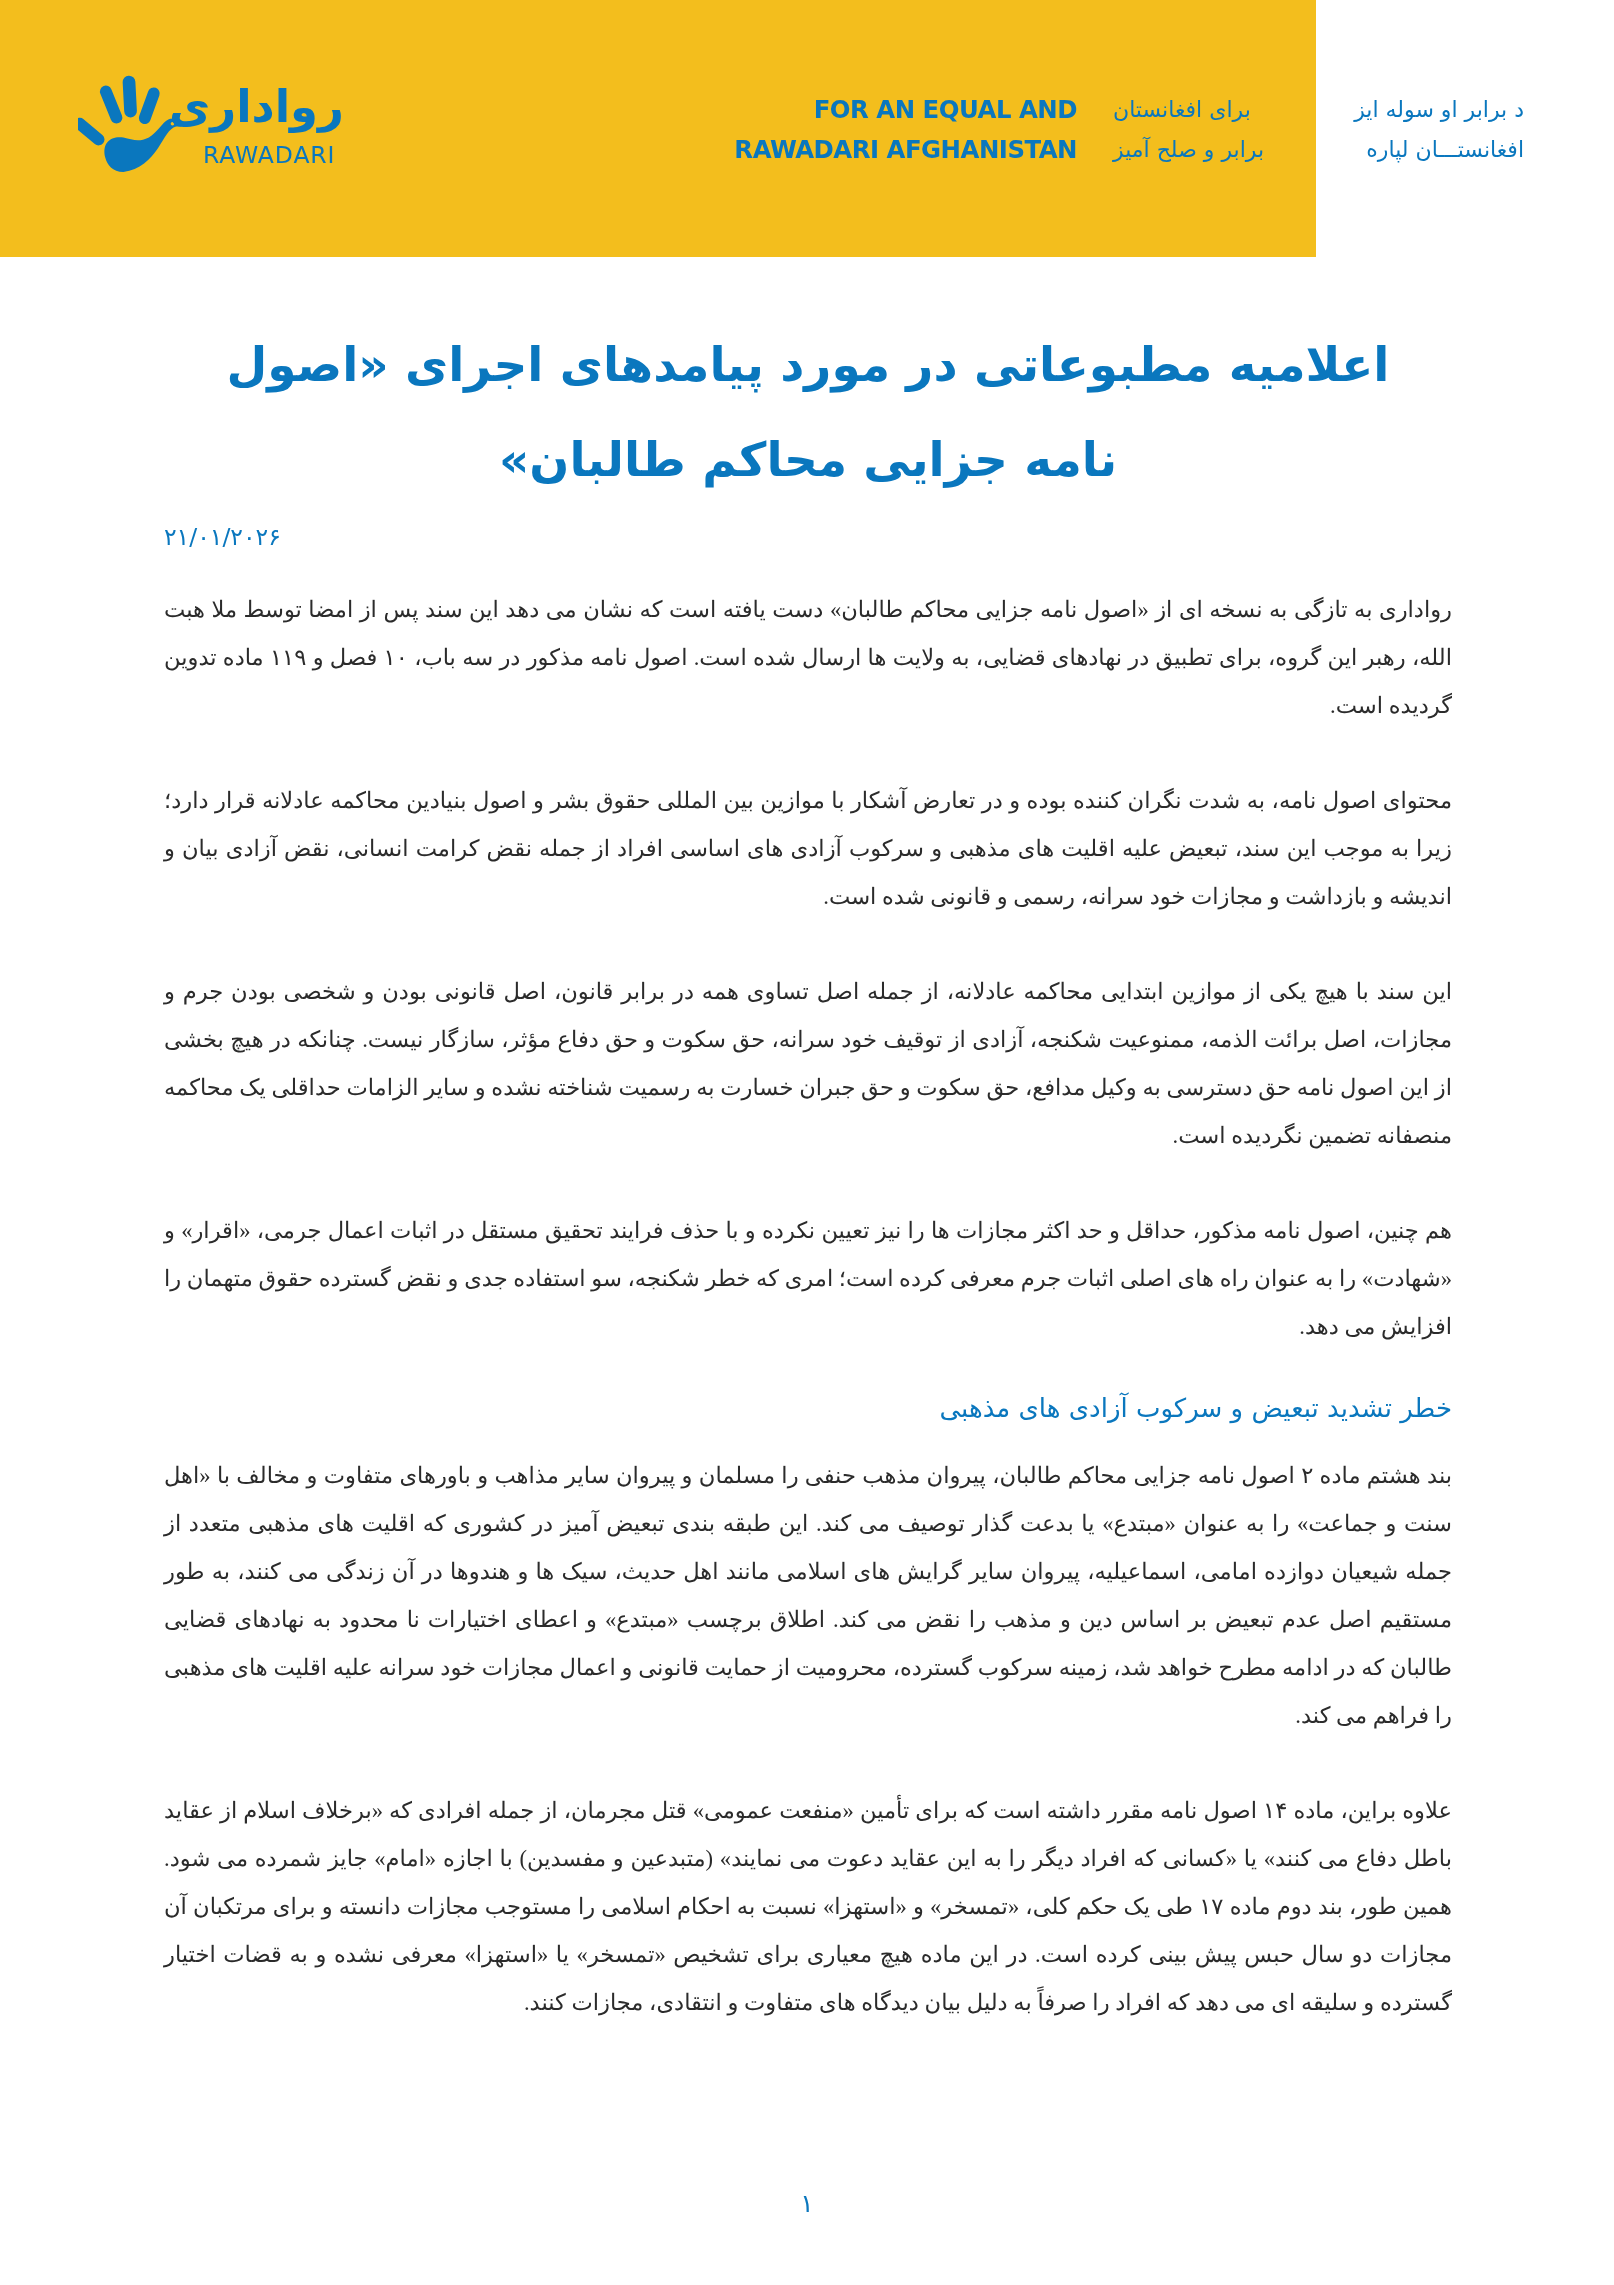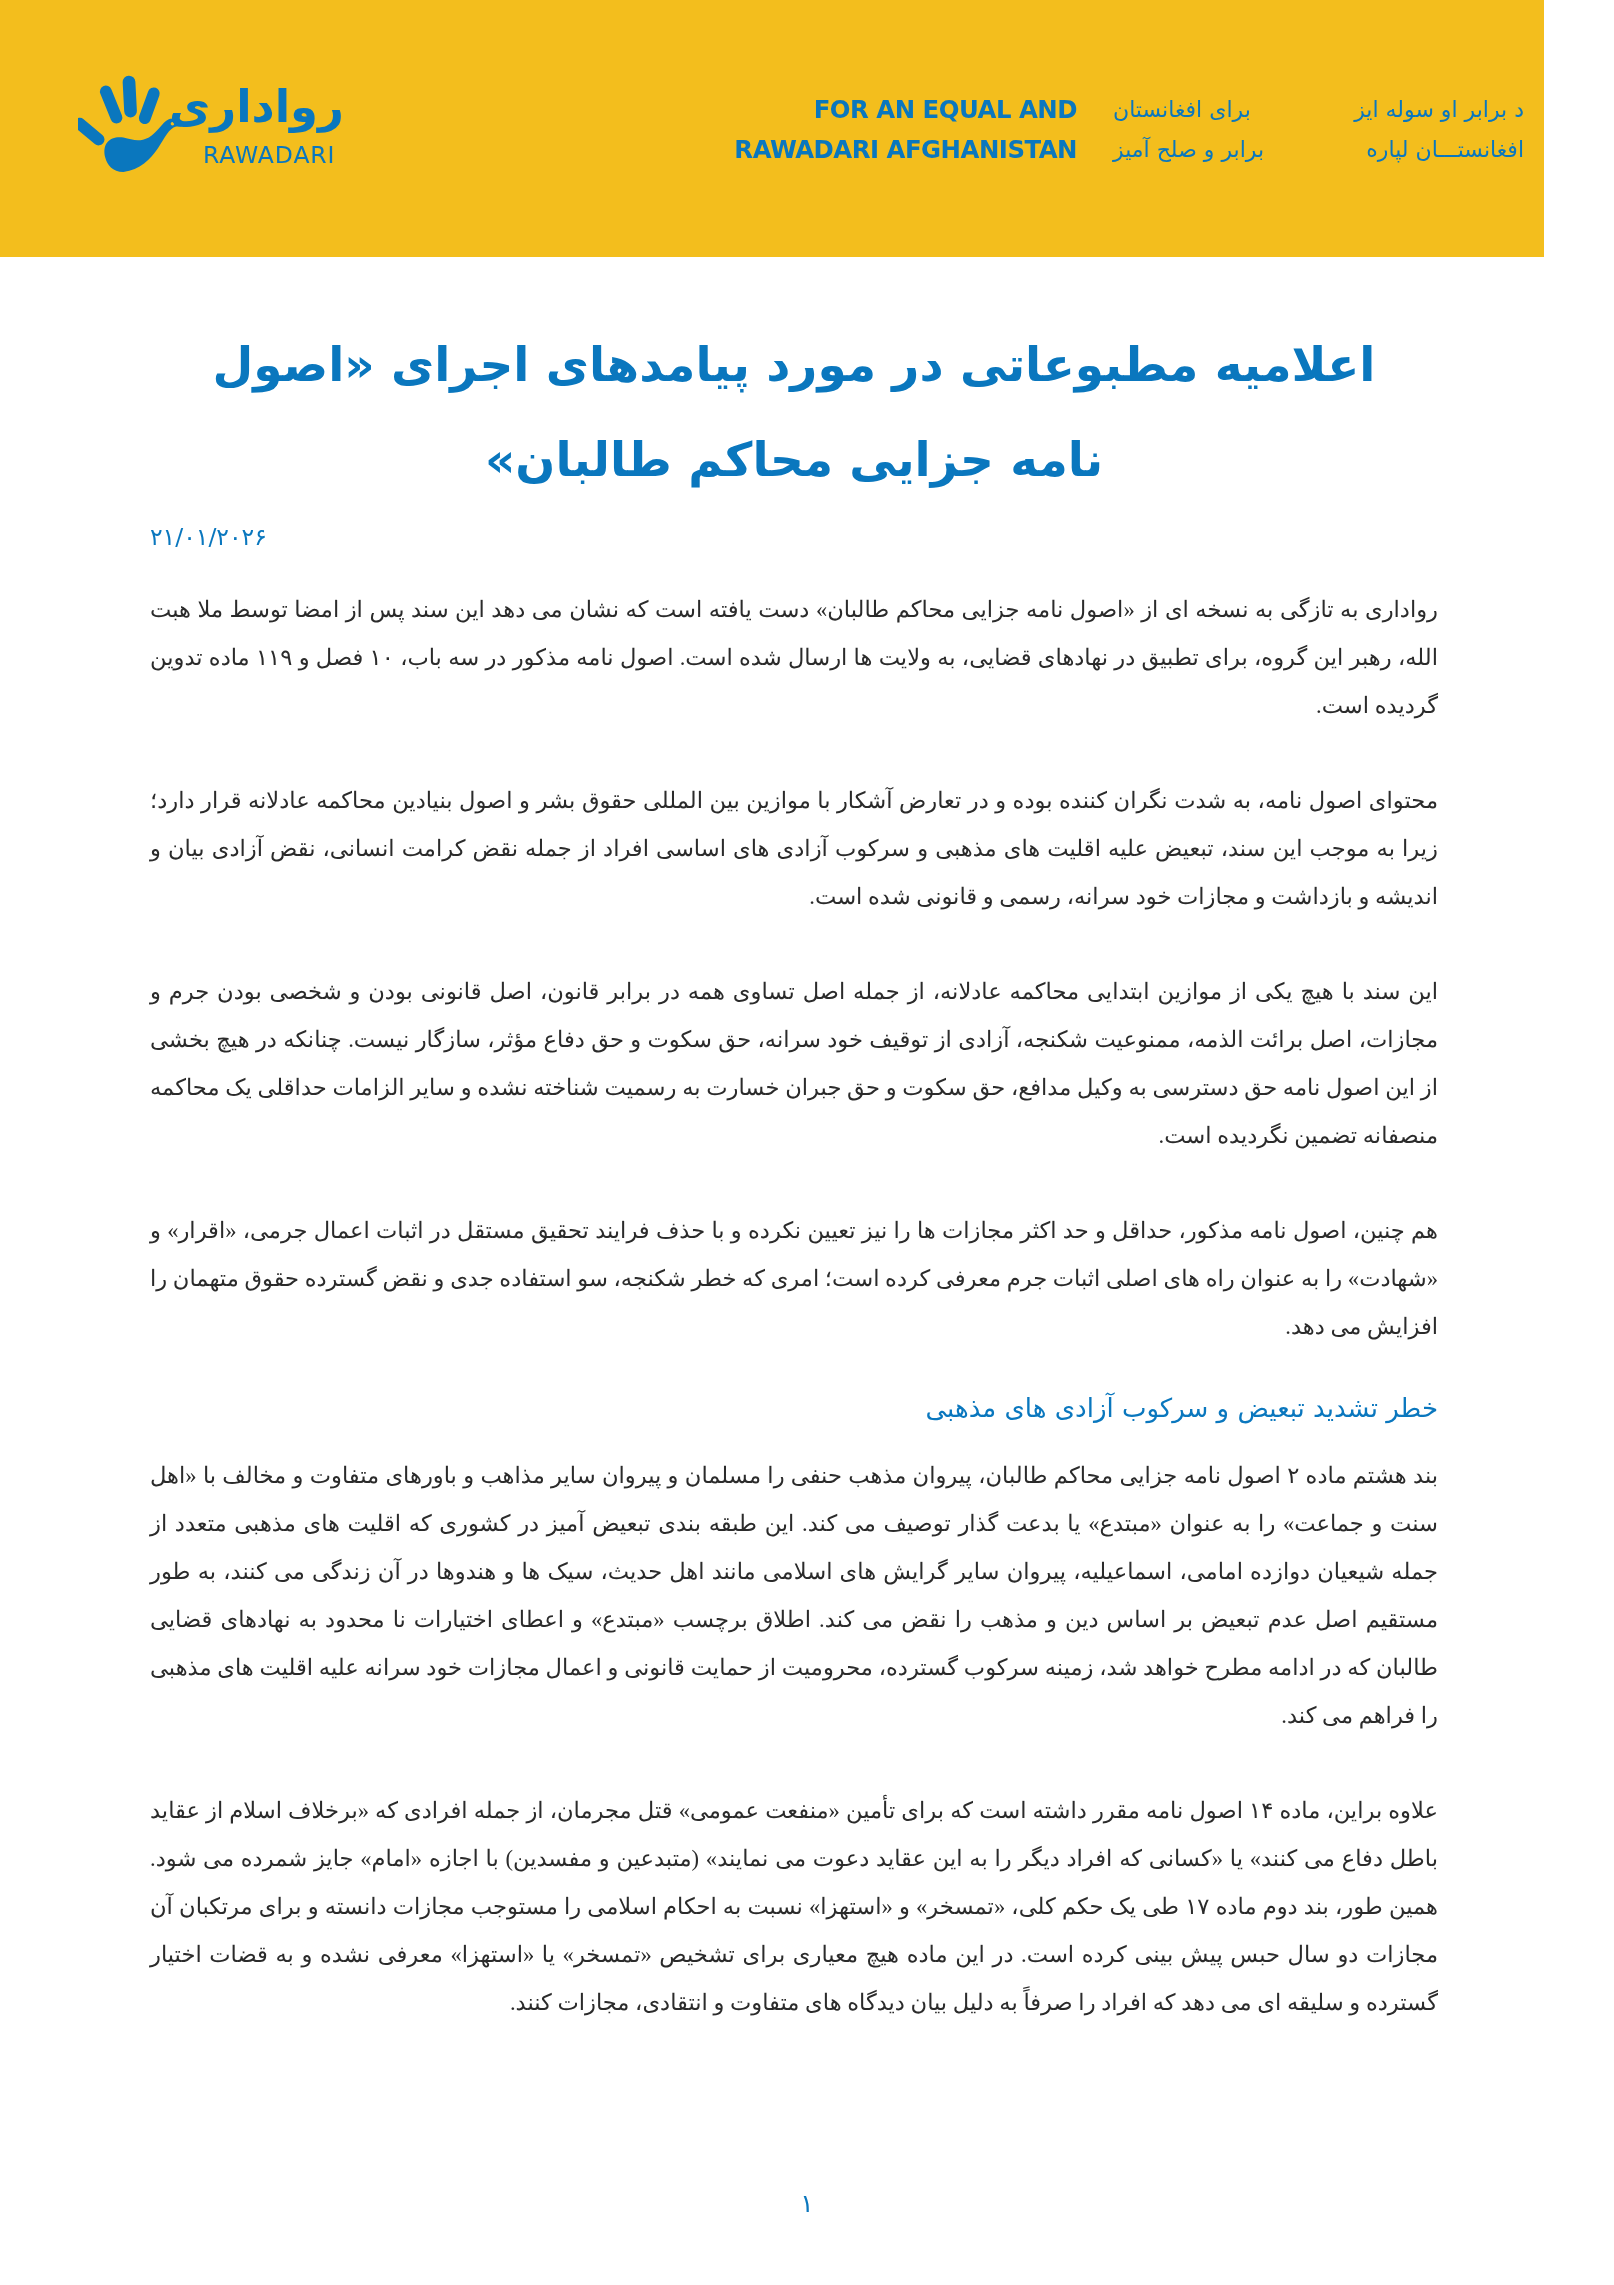--- a/index.html
+++ b/index.html
@@ -2,21 +2,21 @@
 <html style="font-size:14.5px"><head>
 <meta charset="utf-8">
 <style>
   html, body { margin: 0; padding: 0; }
   body {
     width: 1615px; height: 2285px; background: #ffffff;
     position: relative; overflow: hidden;
     font-family: "DejaVu Sans", sans-serif;
   }
   .header {
-    position: absolute; left: 0; top: 0; width: 1544px; height: 257px;
+    position: absolute; left: 0; top: 0; width: 1316px; height: 257px;
     background: #F3BE1D;
   }
   .logo {
     position: absolute; left: 78px; top: 72px; width: 109px; height: 109px;
   }
   .brand-fa {
     position: absolute; left: 199px; top: 80px; width: 145px;
     font-family: "DejaVu Sans", sans-serif; font-weight: bold;
     font-size: 45px; line-height: 54px; color: #0A77BE; direction: rtl; text-align: left;
   }
@@ -36,21 +36,21 @@
     font-family: "DejaVu Sans", sans-serif;
     font-size: 22px; line-height: 40px; color: #0A77BE;
   }
   .tag-pashto {
     position: absolute; left: 1330px; top: 90px; width: 194px;
     direction: rtl; text-align: right;
     font-family: "DejaVu Sans", sans-serif;
     font-size: 22px; line-height: 40px; color: #0A77BE;
   }
   .content {
-    position: absolute; left: 150px; top: 317px; width: 1288px;
+    position: absolute; left: 164px; top: 317px; width: 1288px;
     direction: rtl; text-align: justify;
     color: #2B2B2B;
   }
   .title {
     text-align: center; color: #0A77BE; font-weight: bold;
     font-family: "DejaVu Sans", sans-serif;
     font-size: 47px; line-height: 95px; margin: 0 54px 0 54px;
   }
   .date {
     text-align: left; color: #0A77BE;

